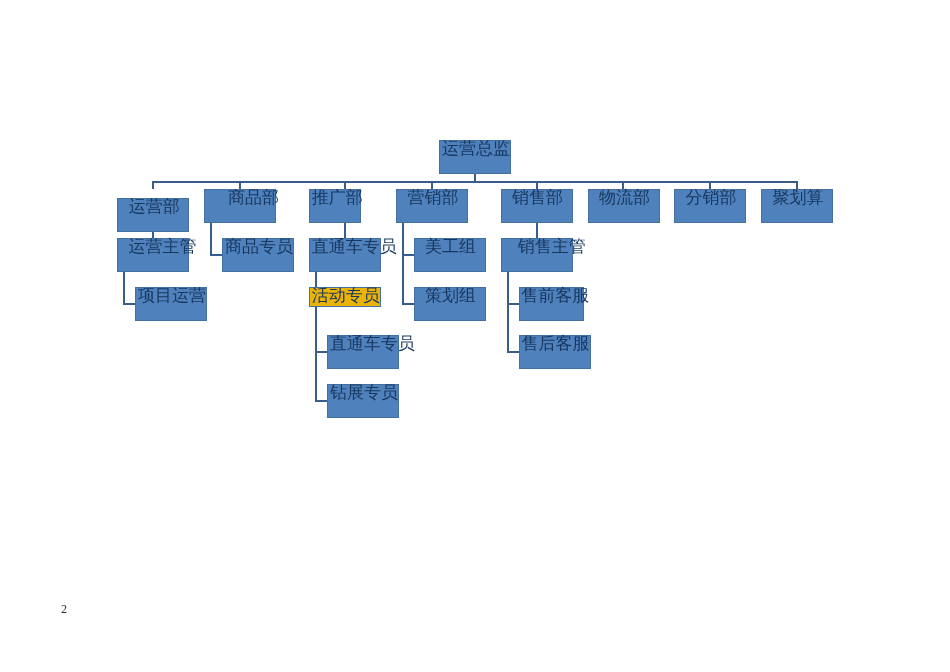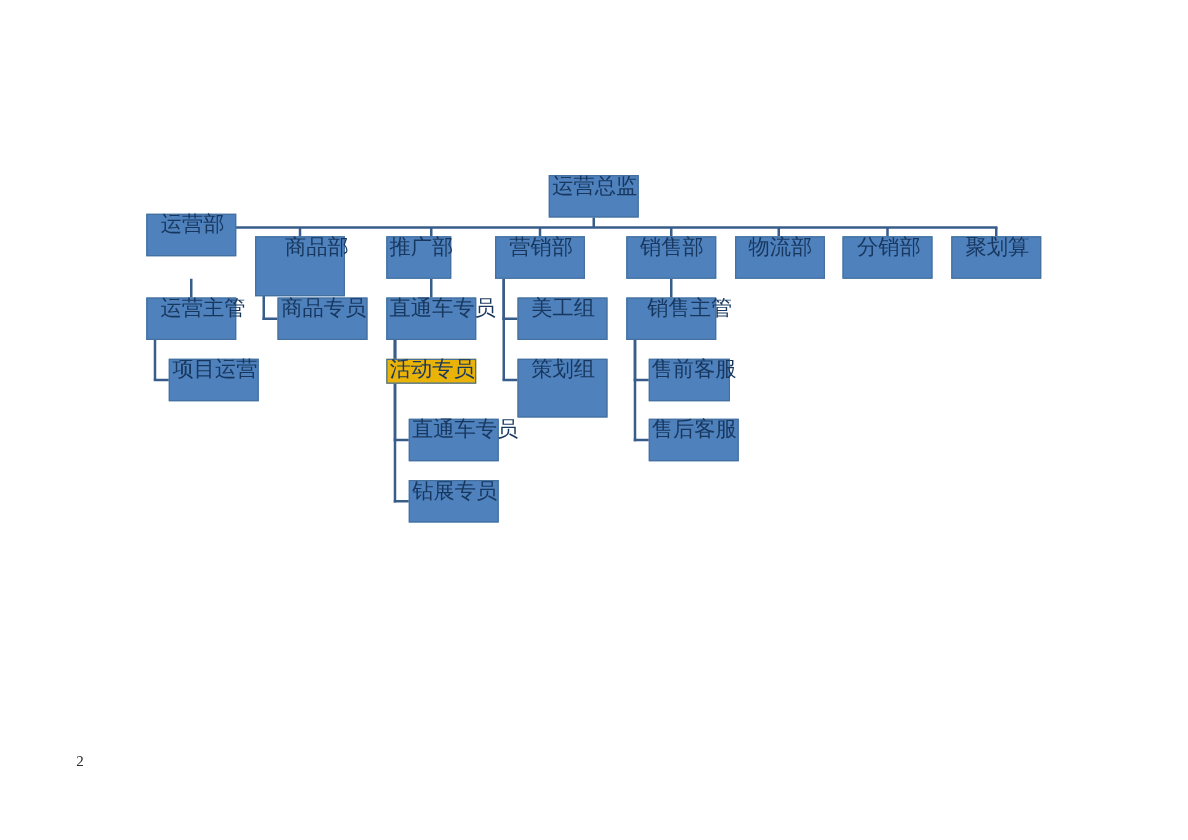--- a/index.html
+++ b/index.html
@@ -54,36 +54,36 @@
         <div class="conn" style="background: rgb(56, 93, 138); left: 315px; top: 399.8px; width: 12.1px; height: 2px;"></div>
         <div class="conn" style="background: rgb(56, 93, 138); left: 402px; top: 222.6px; width: 2px; height: 81.9px;"></div>
         <div class="conn" style="background: rgb(56, 93, 138); left: 402px; top: 302.5px; width: 11.8px; height: 2px;"></div>
         <div class="conn" style="background: rgb(56, 93, 138); left: 506.5px; top: 271.6px; width: 2px; height: 33.1px;"></div>
         <div class="conn" style="background: rgb(56, 93, 138); left: 506.5px; top: 302.7px; width: 12.1px; height: 2px;"></div>
         <div class="conn" style="background: rgb(56, 93, 138); left: 506.5px; top: 271.6px; width: 2px; height: 81.7px;"></div>
         <div class="conn" style="background: rgb(56, 93, 138); left: 506.5px; top: 351.3px; width: 12.1px; height: 2px;"></div>
       </div>
 
     <div class="node" style="left: 439px; top: 139.9px; width: 72.2px; height: 34.2px; background: rgb(79, 129, 189); border-color: rgb(68, 113, 159); color: rgb(23, 55, 94);">运营总监</div>
-    <div class="node" style="left: 117.4px; top: 171px; width: 72px; height: 34px; background: rgb(79, 129, 189); border-color: rgb(68, 113, 159); color: rgb(23, 55, 94);">运营部</div>
-    <div class="node" style="left: 204.1px; top: 188.9px; width: 72px; height: 48px; background: rgb(79, 129, 189); border-color: rgb(68, 113, 159); color: rgb(23, 55, 94); padding-left: 23px;">商品部</div>
+    <div class="node" style="left: 117.4px; top: 198px; width: 72px; height: 34px; background: rgb(79, 129, 189); border-color: rgb(68, 113, 159); color: rgb(23, 55, 94);">运营部</div>
+    <div class="node" style="left: 204.1px; top: 188.9px; width: 72px; height: 34px; background: rgb(79, 129, 189); border-color: rgb(68, 113, 159); color: rgb(23, 55, 94); padding-left: 23px;">商品部</div>
     <div class="node" style="left: 309.1px; top: 188.9px; width: 52px; height: 34px; background: rgb(79, 129, 189); border-color: rgb(68, 113, 159); color: rgb(23, 55, 94);">推广部</div>
     <div class="node" style="left: 396.1px; top: 188.9px; width: 72px; height: 34px; background: rgb(79, 129, 189); border-color: rgb(68, 113, 159); color: rgb(23, 55, 94);">营销部</div>
     <div class="node" style="left: 500.8px; top: 188.9px; width: 72px; height: 34px; background: rgb(79, 129, 189); border-color: rgb(68, 113, 159); color: rgb(23, 55, 94);">销售部</div>
     <div class="node" style="left: 587.6px; top: 188.9px; width: 72px; height: 34px; background: rgb(79, 129, 189); border-color: rgb(68, 113, 159); color: rgb(23, 55, 94);">物流部</div>
     <div class="node" style="left: 674.3px; top: 188.9px; width: 72px; height: 34px; background: rgb(79, 129, 189); border-color: rgb(68, 113, 159); color: rgb(23, 55, 94);">分销部</div>
     <div class="node" style="left: 761.1px; top: 188.9px; width: 72px; height: 34px; background: rgb(79, 129, 189); border-color: rgb(68, 113, 159); color: rgb(23, 55, 94);">聚划算</div>
     <div class="node" style="left: 117.4px; top: 237.8px; width: 72px; height: 34px; background: rgb(79, 129, 189); border-color: rgb(68, 113, 159); color: rgb(23, 55, 94); padding-left: 10px;">运营主管</div>
     <div class="node" style="left: 222.3px; top: 237.8px; width: 72px; height: 34px; background: rgb(79, 129, 189); border-color: rgb(68, 113, 159); color: rgb(23, 55, 94);">商品专员</div>
     <div class="node" style="left: 309.1px; top: 237.8px; width: 72px; height: 34px; background: rgb(79, 129, 189); border-color: rgb(68, 113, 159); color: rgb(23, 55, 94);">直通车专员</div>
     <div class="node" style="left: 413.8px; top: 237.8px; width: 72px; height: 34px; background: rgb(79, 129, 189); border-color: rgb(68, 113, 159); color: rgb(23, 55, 94);">美工组</div>
     <div class="node" style="left: 500.8px; top: 237.8px; width: 72px; height: 34px; background: rgb(79, 129, 189); border-color: rgb(68, 113, 159); color: rgb(23, 55, 94); padding-left: 16px;">销售主管</div>
     <div class="node" style="left: 135.3px; top: 286.9px; width: 72px; height: 34px; background: rgb(79, 129, 189); border-color: rgb(68, 113, 159); color: rgb(23, 55, 94);">项目运营</div>
     <div class="node" style="left: 309px; top: 286.9px; width: 72px; height: 20px; background: #eab308; border-color: rgb(68, 113, 159); color: rgb(23, 55, 94);">活动专员</div>
-    <div class="node" style="left: 413.8px; top: 286.9px; width: 72px; height: 47px; background: rgb(79, 129, 189); border-color: rgb(68, 113, 159); color: rgb(23, 55, 94);">策划组</div>
+    <div class="node" style="left: 413.8px; top: 286.9px; width: 72px; height: 34px; background: rgb(79, 129, 189); border-color: rgb(68, 113, 159); color: rgb(23, 55, 94);">策划组</div>
     <div class="node" style="left: 518.6px; top: 286.9px; width: 65px; height: 34px; background: rgb(79, 129, 189); border-color: rgb(68, 113, 159); color: rgb(23, 55, 94);">售前客服</div>
     <div class="node" style="left: 327.1px; top: 335.1px; width: 72px; height: 34px; background: rgb(79, 129, 189); border-color: rgb(68, 113, 159); color: rgb(23, 55, 94);">直通车专员</div>
     <div class="node" style="left: 518.6px; top: 335.1px; width: 72px; height: 34px; background: rgb(79, 129, 189); border-color: rgb(68, 113, 159); color: rgb(23, 55, 94);">售后客服</div>
     <div class="node" style="left: 327.1px; top: 383.9px; width: 72px; height: 34px; background: rgb(79, 129, 189); border-color: rgb(68, 113, 159); color: rgb(23, 55, 94);">钻展专员</div>
   </div>
 
   <div id="pagenum">2</div>
 </div>
 
 </body></html>

